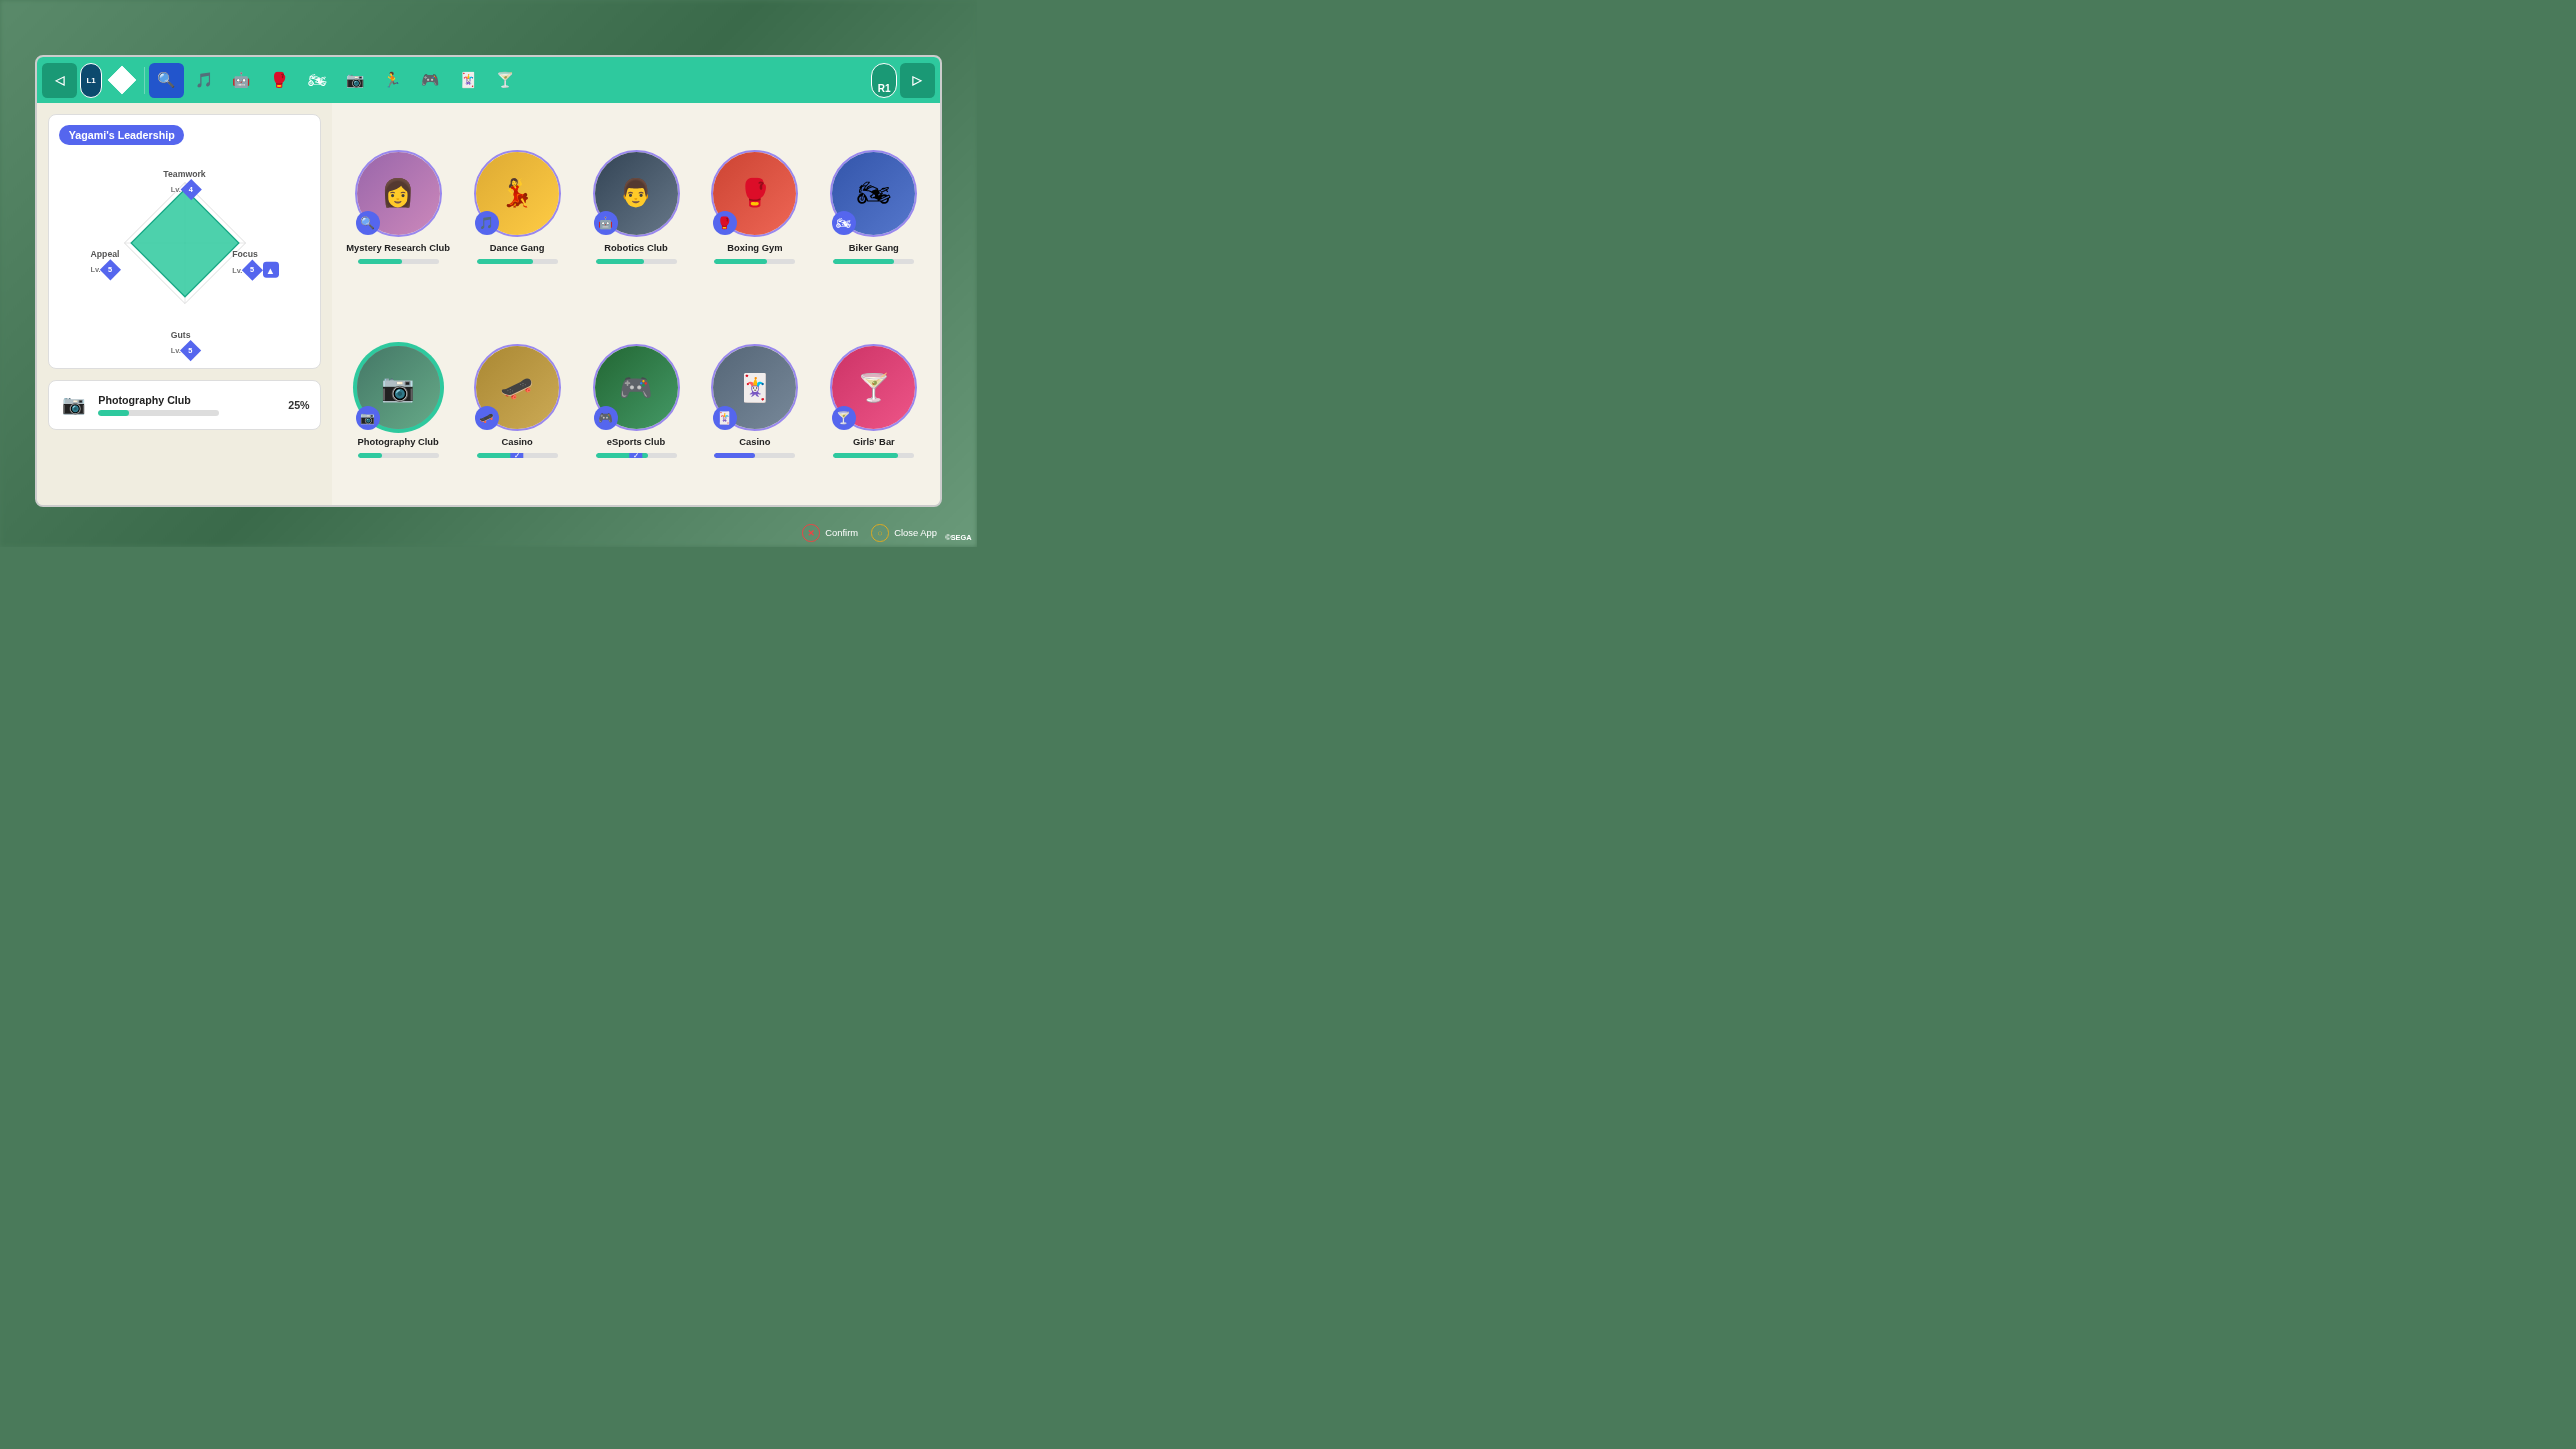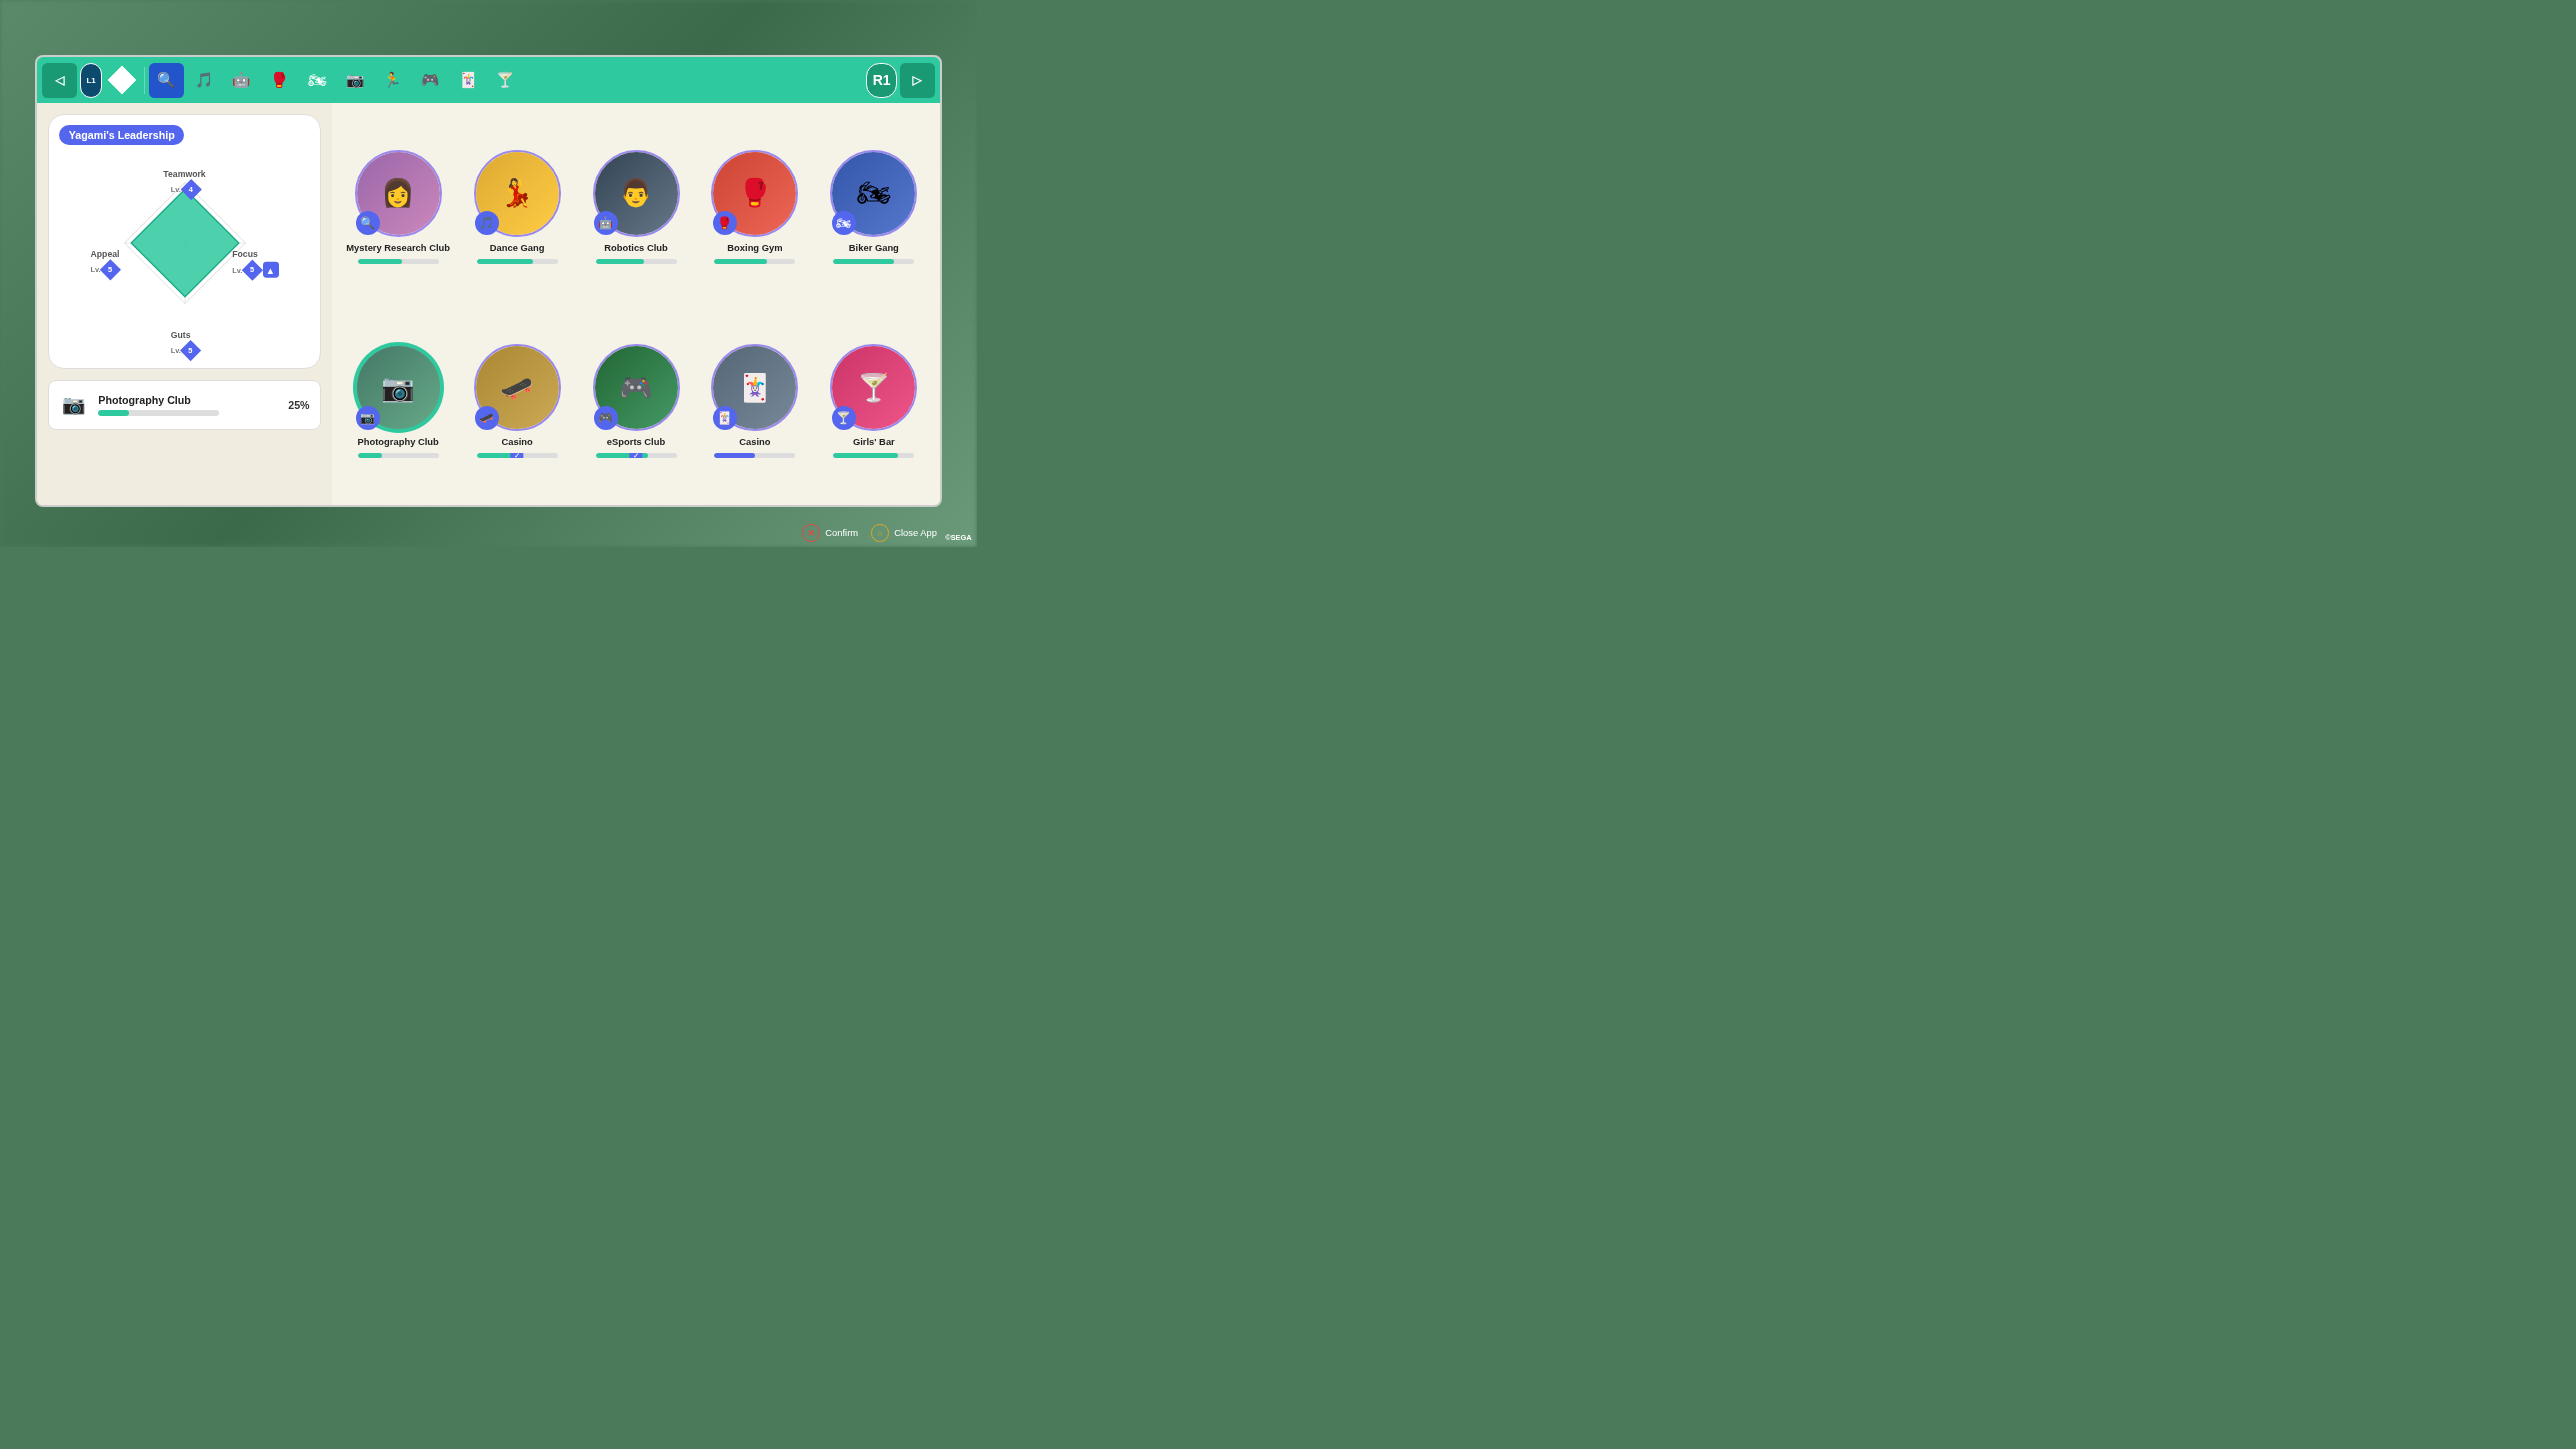--- a/index.html
+++ b/index.html
@@ -74,25 +74,26 @@
       font-weight: bold;
       padding: 2.7px 5.4px;
       width: auto;
       gap: 2.7px;
     }
 
     .nav-btn.r1-btn {
       background: #1a9975;
       border: 1.3px solid white;
       border-radius: 13.4px;
-      font-size: 14px;
+      font-size: 10px;
       font-weight: bold;
       padding: 2.7px 5.4px;
       width: auto;
       gap: 2.7px;
+      align-items: flex-end;
     }
 
     .nav-separator {
       width: 1.3px;
       height: 27px;
       background: rgba(255,255,255,0.3);
       margin: 0 1.3px;
     }
 
     .nav-diamond {
@@ -117,21 +118,21 @@
       top: 46px;
       left: 0;
       width: 295px;
       bottom: 0;
       background: #f0ede0;
       padding: 10.7px;
     }
 
     .leadership-box {
       background: white;
-      border-radius: 16px;
+      border-radius: 8px;
       padding: 10.7px;
       margin-bottom: 10.7px;
       border: 1.3px solid #ddd;
     }
 
     .leadership-title {
       background: #5566ee;
       color: white;
       padding: 4px 9.4px;
       border-radius: 13.4px;

